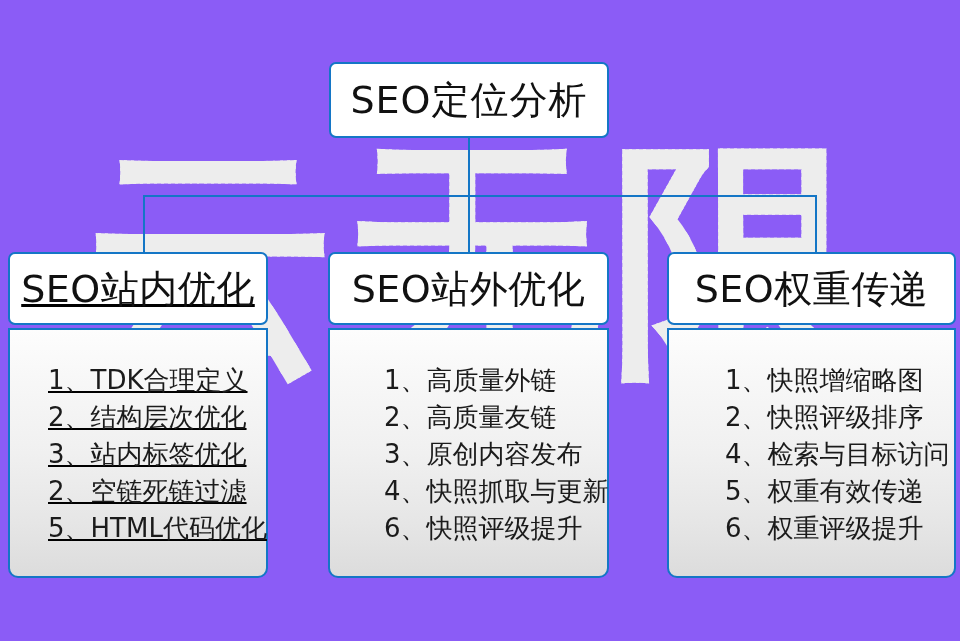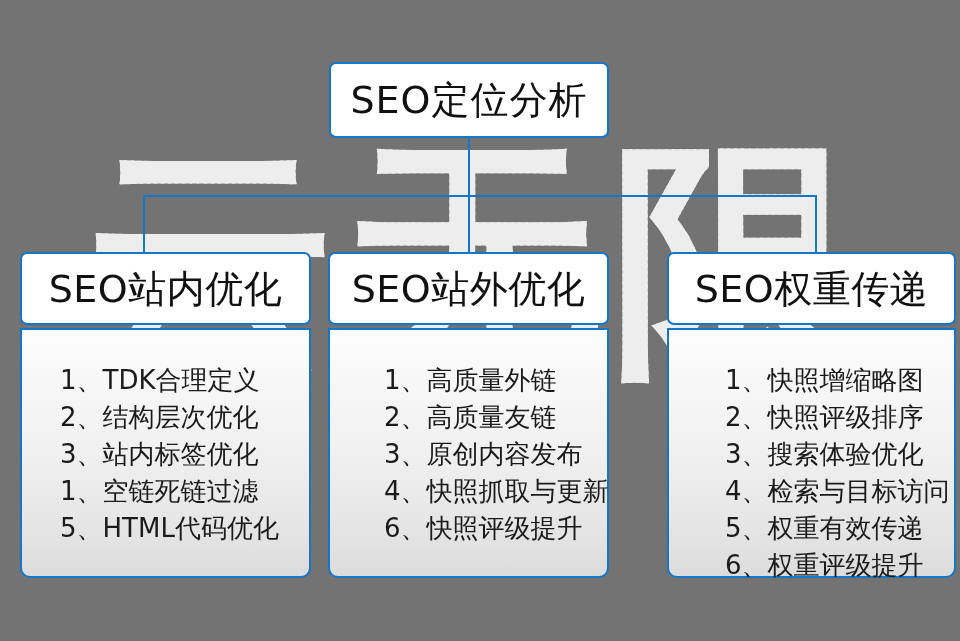--- a/index.html
+++ b/index.html
@@ -11,21 +11,21 @@
     height: 641px;
     background: #ffffff;
     font-family: "DejaVu Sans", "Liberation Sans", sans-serif;
     overflow: hidden;
   }
 
   #stage {
     position: relative;
     width: 960px;
     height: 641px;
-    background: #737373;
+    background: #8b5cf6;
   }
 
   
   .watermark {
     position: absolute;
     left: 0;
     top: 105px;
     width: 960px;
     height: 310px;
     display: flex;
@@ -87,21 +87,21 @@
     color: #111111;
     letter-spacing: 1px;
     line-height: 1;
   }
 
   
   .column {
     position: absolute;
     z-index: 2;
   }
-  .col-1 { left: 20px;   top: 252px; width: 291px; }
+  .col-1 { left: 8px;   top: 252px; width: 260px; text-decoration: underline; }
   .col-2 { left: 328px; top: 252px; width: 281px; }
   .col-3 { left: 667px; top: 252px; width: 289px; border-radius: 14px; }
 
   .col-head {
     box-sizing: border-box;
     width: 100%;
     height: 73px;
     border: 2px solid #1476c6;
     border-radius: 7px;
     background: #ffffff;
@@ -168,21 +168,21 @@
 
   <div class="column col-1">
     <div class="col-head">
       <span class="col-head-title">SEO站内优化</span>
     </div>
     <div class="col-body">
       <ul class="col-list">
         <li>1、TDK合理定义</li>
         <li>2、结构层次优化</li>
         <li>3、站内标签优化</li>
-        <li>1、空链死链过滤</li>
+        <li>2、空链死链过滤</li>
         <li>5、HTML代码优化</li>
       </ul>
     </div>
   </div>
 
   <div class="column col-2">
     <div class="col-head">
       <span class="col-head-title">SEO站外优化</span>
     </div>
     <div class="col-body">
@@ -197,21 +197,20 @@
   </div>
 
   <div class="column col-3">
     <div class="col-head">
       <span class="col-head-title">SEO权重传递</span>
     </div>
     <div class="col-body">
       <ul class="col-list">
         <li>1、快照增缩略图</li>
         <li>2、快照评级排序</li>
-        <li>3、搜索体验优化</li>
         <li>4、检索与目标访问</li>
         <li>5、权重有效传递</li>
         <li>6、权重评级提升</li>
       </ul>
     </div>
   </div>
 
 </div>
 
 </body></html>

